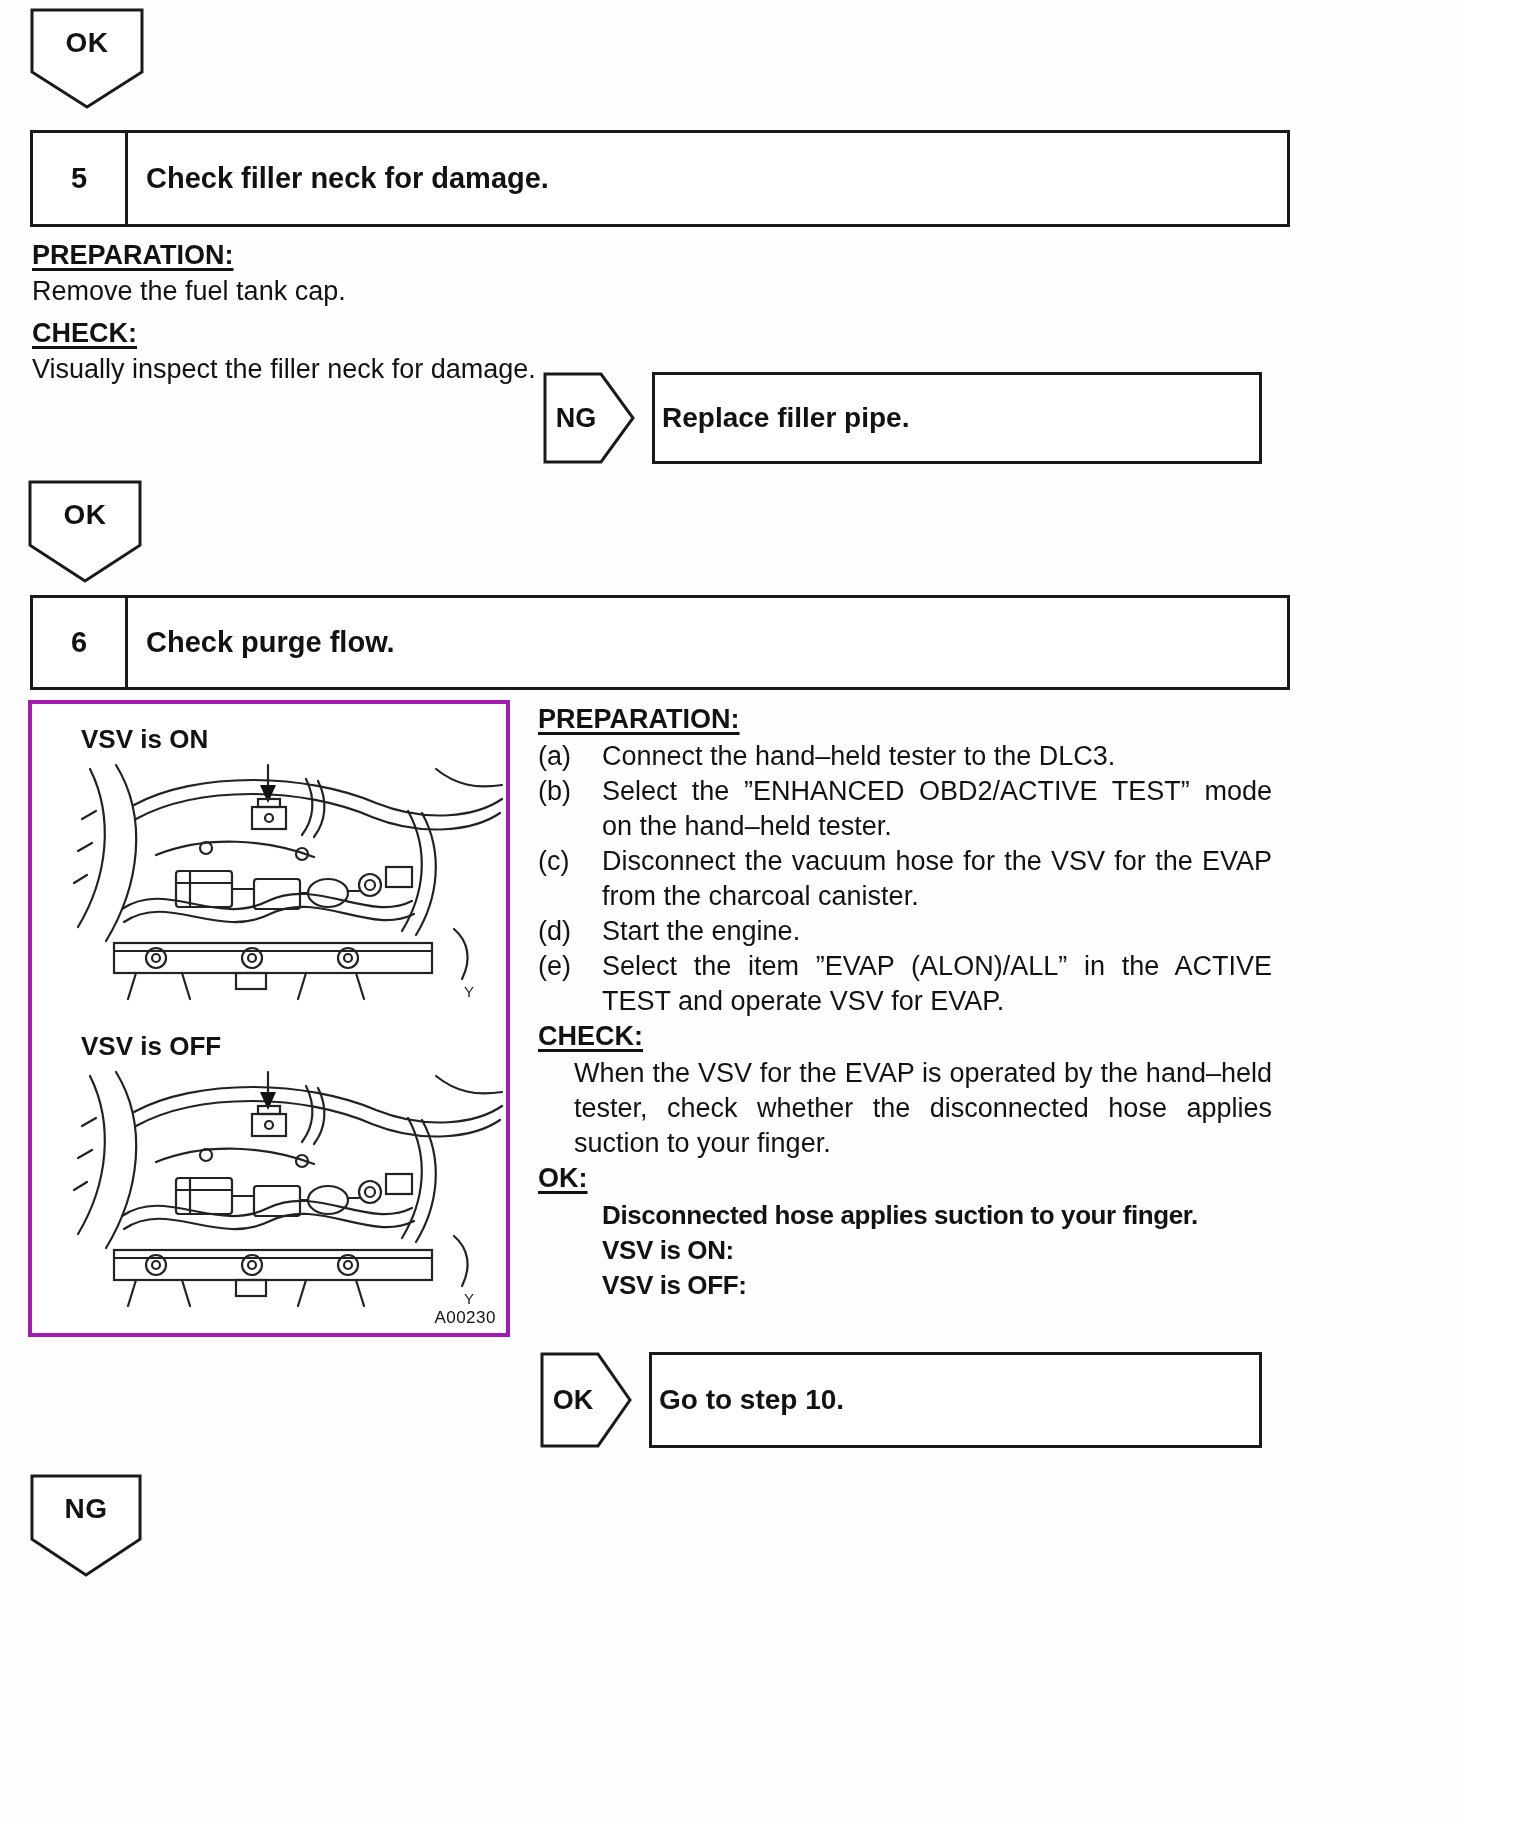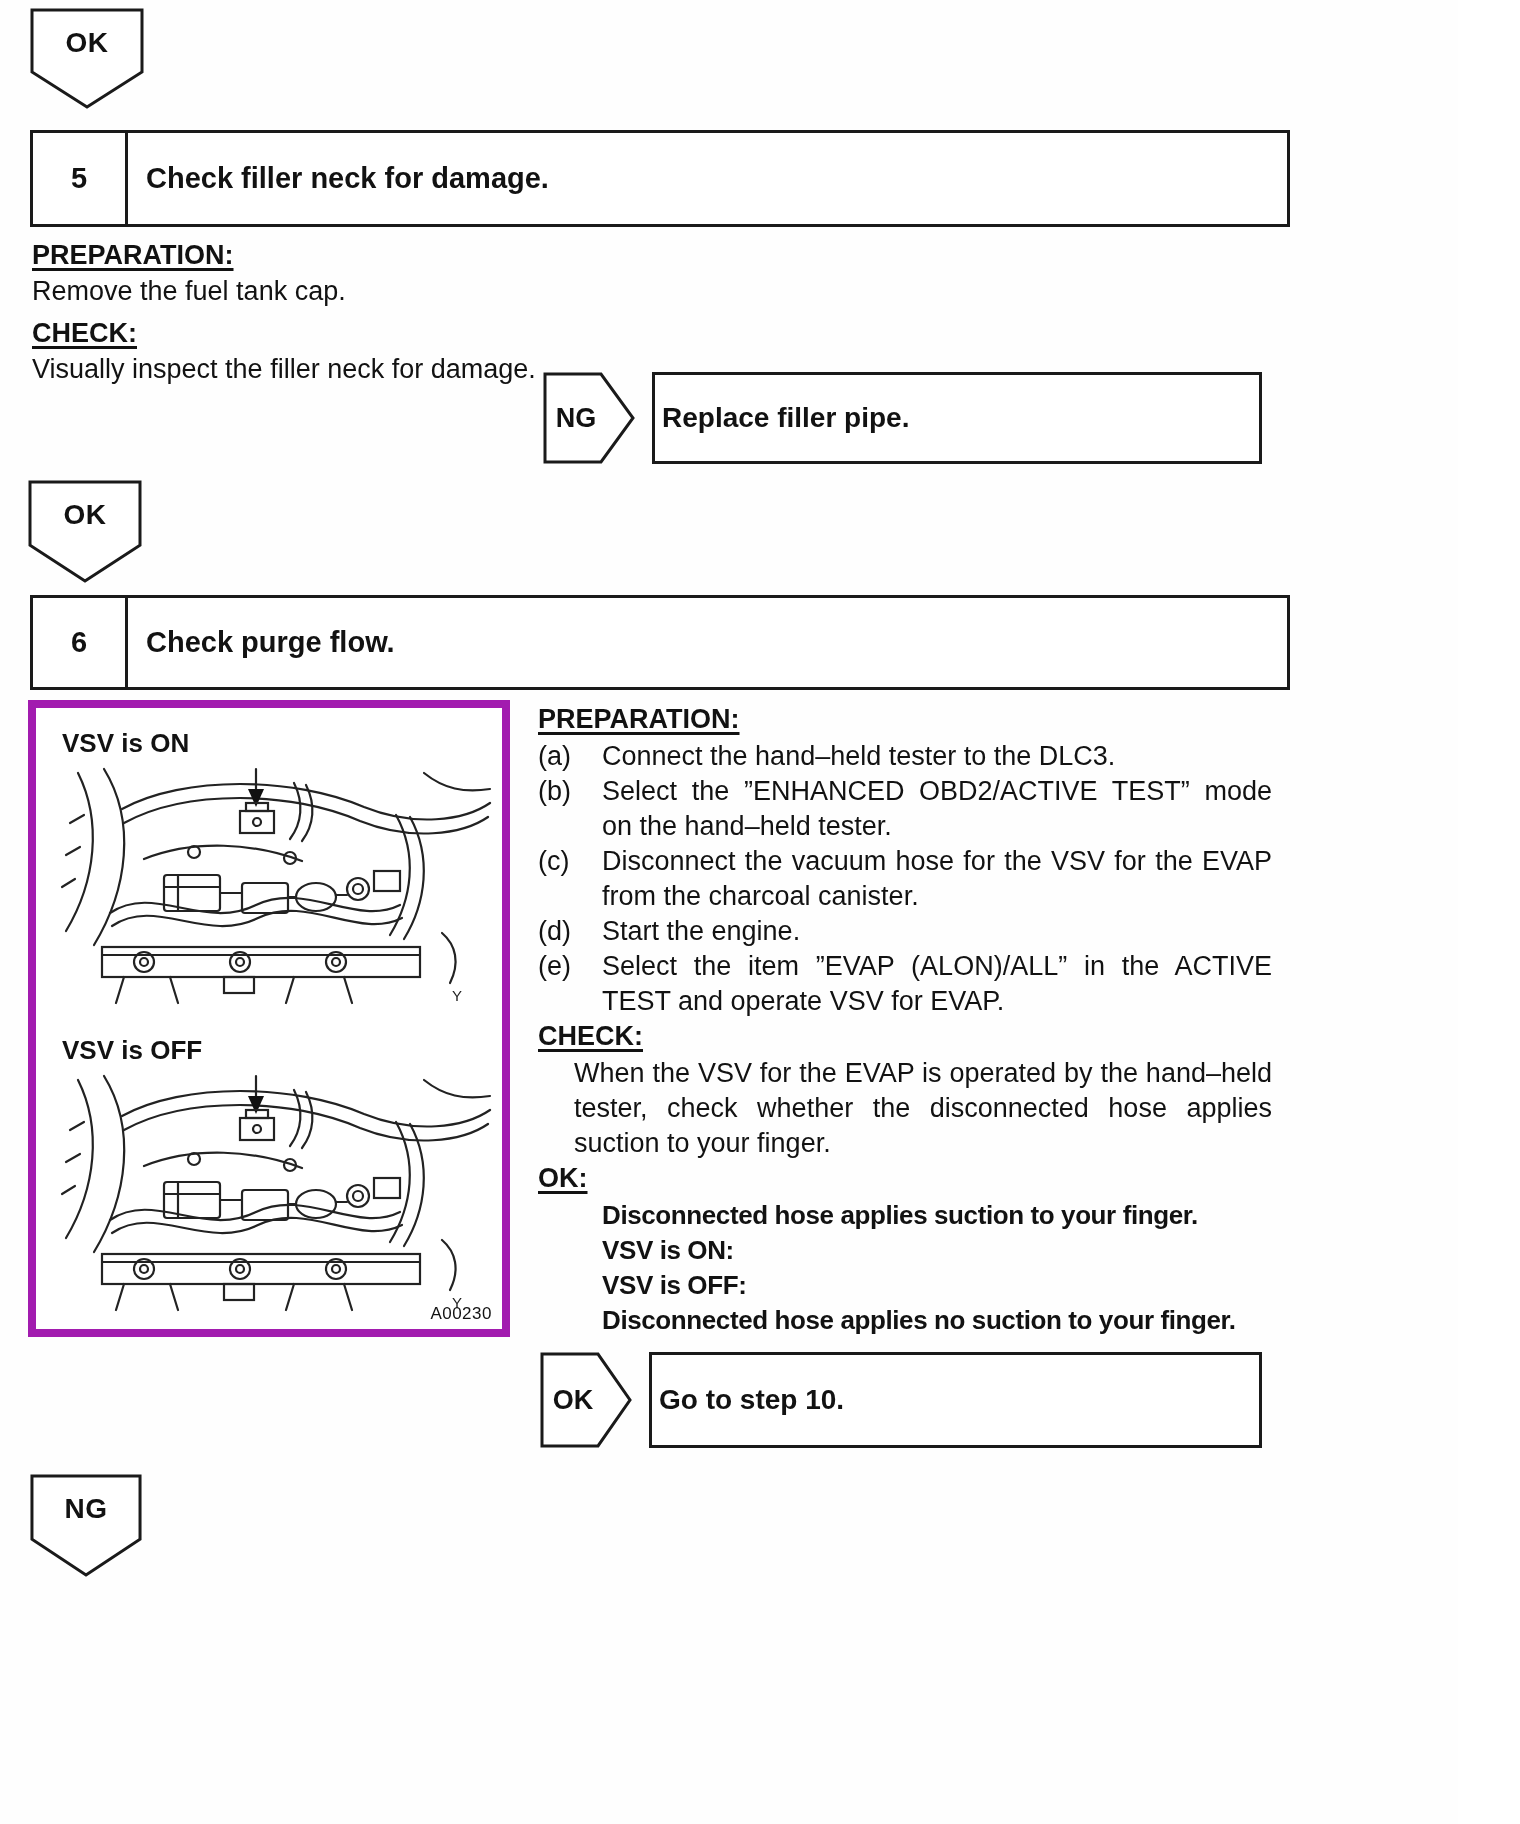--- a/index.html
+++ b/index.html
@@ -70,21 +70,21 @@
   }
   .action-box {
     margin-left:17px; flex:1; border:3px solid #1a1a1a; background:#fff;
     display:flex; align-items:center; padding-left:7px;
     font-weight:bold; font-size:28px;
   }
 
   
   .figure-box {
     position:absolute; left:28px; top:700px; width:482px; height:637px;
-    border:8px solid #a21caf; background:#fff;
+    border:4px solid #a21caf; background:#fff;padding-left:23px;
   }
   .fig-caption { font-weight:bold; font-size:26px; margin:20px 0 0 26px; }
   .fig-art { display:block; margin:4px auto 0; }
   .fig-code {
     position:absolute; right:10px; bottom:5px;
     font-size:17px; letter-spacing:0.5px;
   }
 
   
   .right-col { position:absolute; left:538px; top:702px; width:734px; font-size:27px; line-height:35px; }
@@ -237,21 +237,20 @@
     </div>
 
     <div class="h-ul">CHECK:</div>
     <div class="para">When the VSV for the EVAP is operated by the hand–held tester, check whether the disconnected hose applies suction to your finger.</div>
 
     <div class="h-ul">OK:</div>
     <div class="ok-lines">
       <div class="ok-line">Disconnected hose applies suction to your finger.</div>
       <div class="ok-line">VSV is ON:</div>
       <div class="ok-line">VSV is OFF:</div>
-      <div class="ok-line">Disconnected hose applies no suction to your finger.</div>
     </div>
   </div>
 
   <div class="decision-row ok-row">
     <div class="pointer">
       <svg viewBox="0 0 92 92" preserveAspectRatio="none">
         <polygon points="2,2 58,2 90,46 58,90 2,90"></polygon>
       </svg>
       <span class="pointer-label">OK</span>
     </div>

